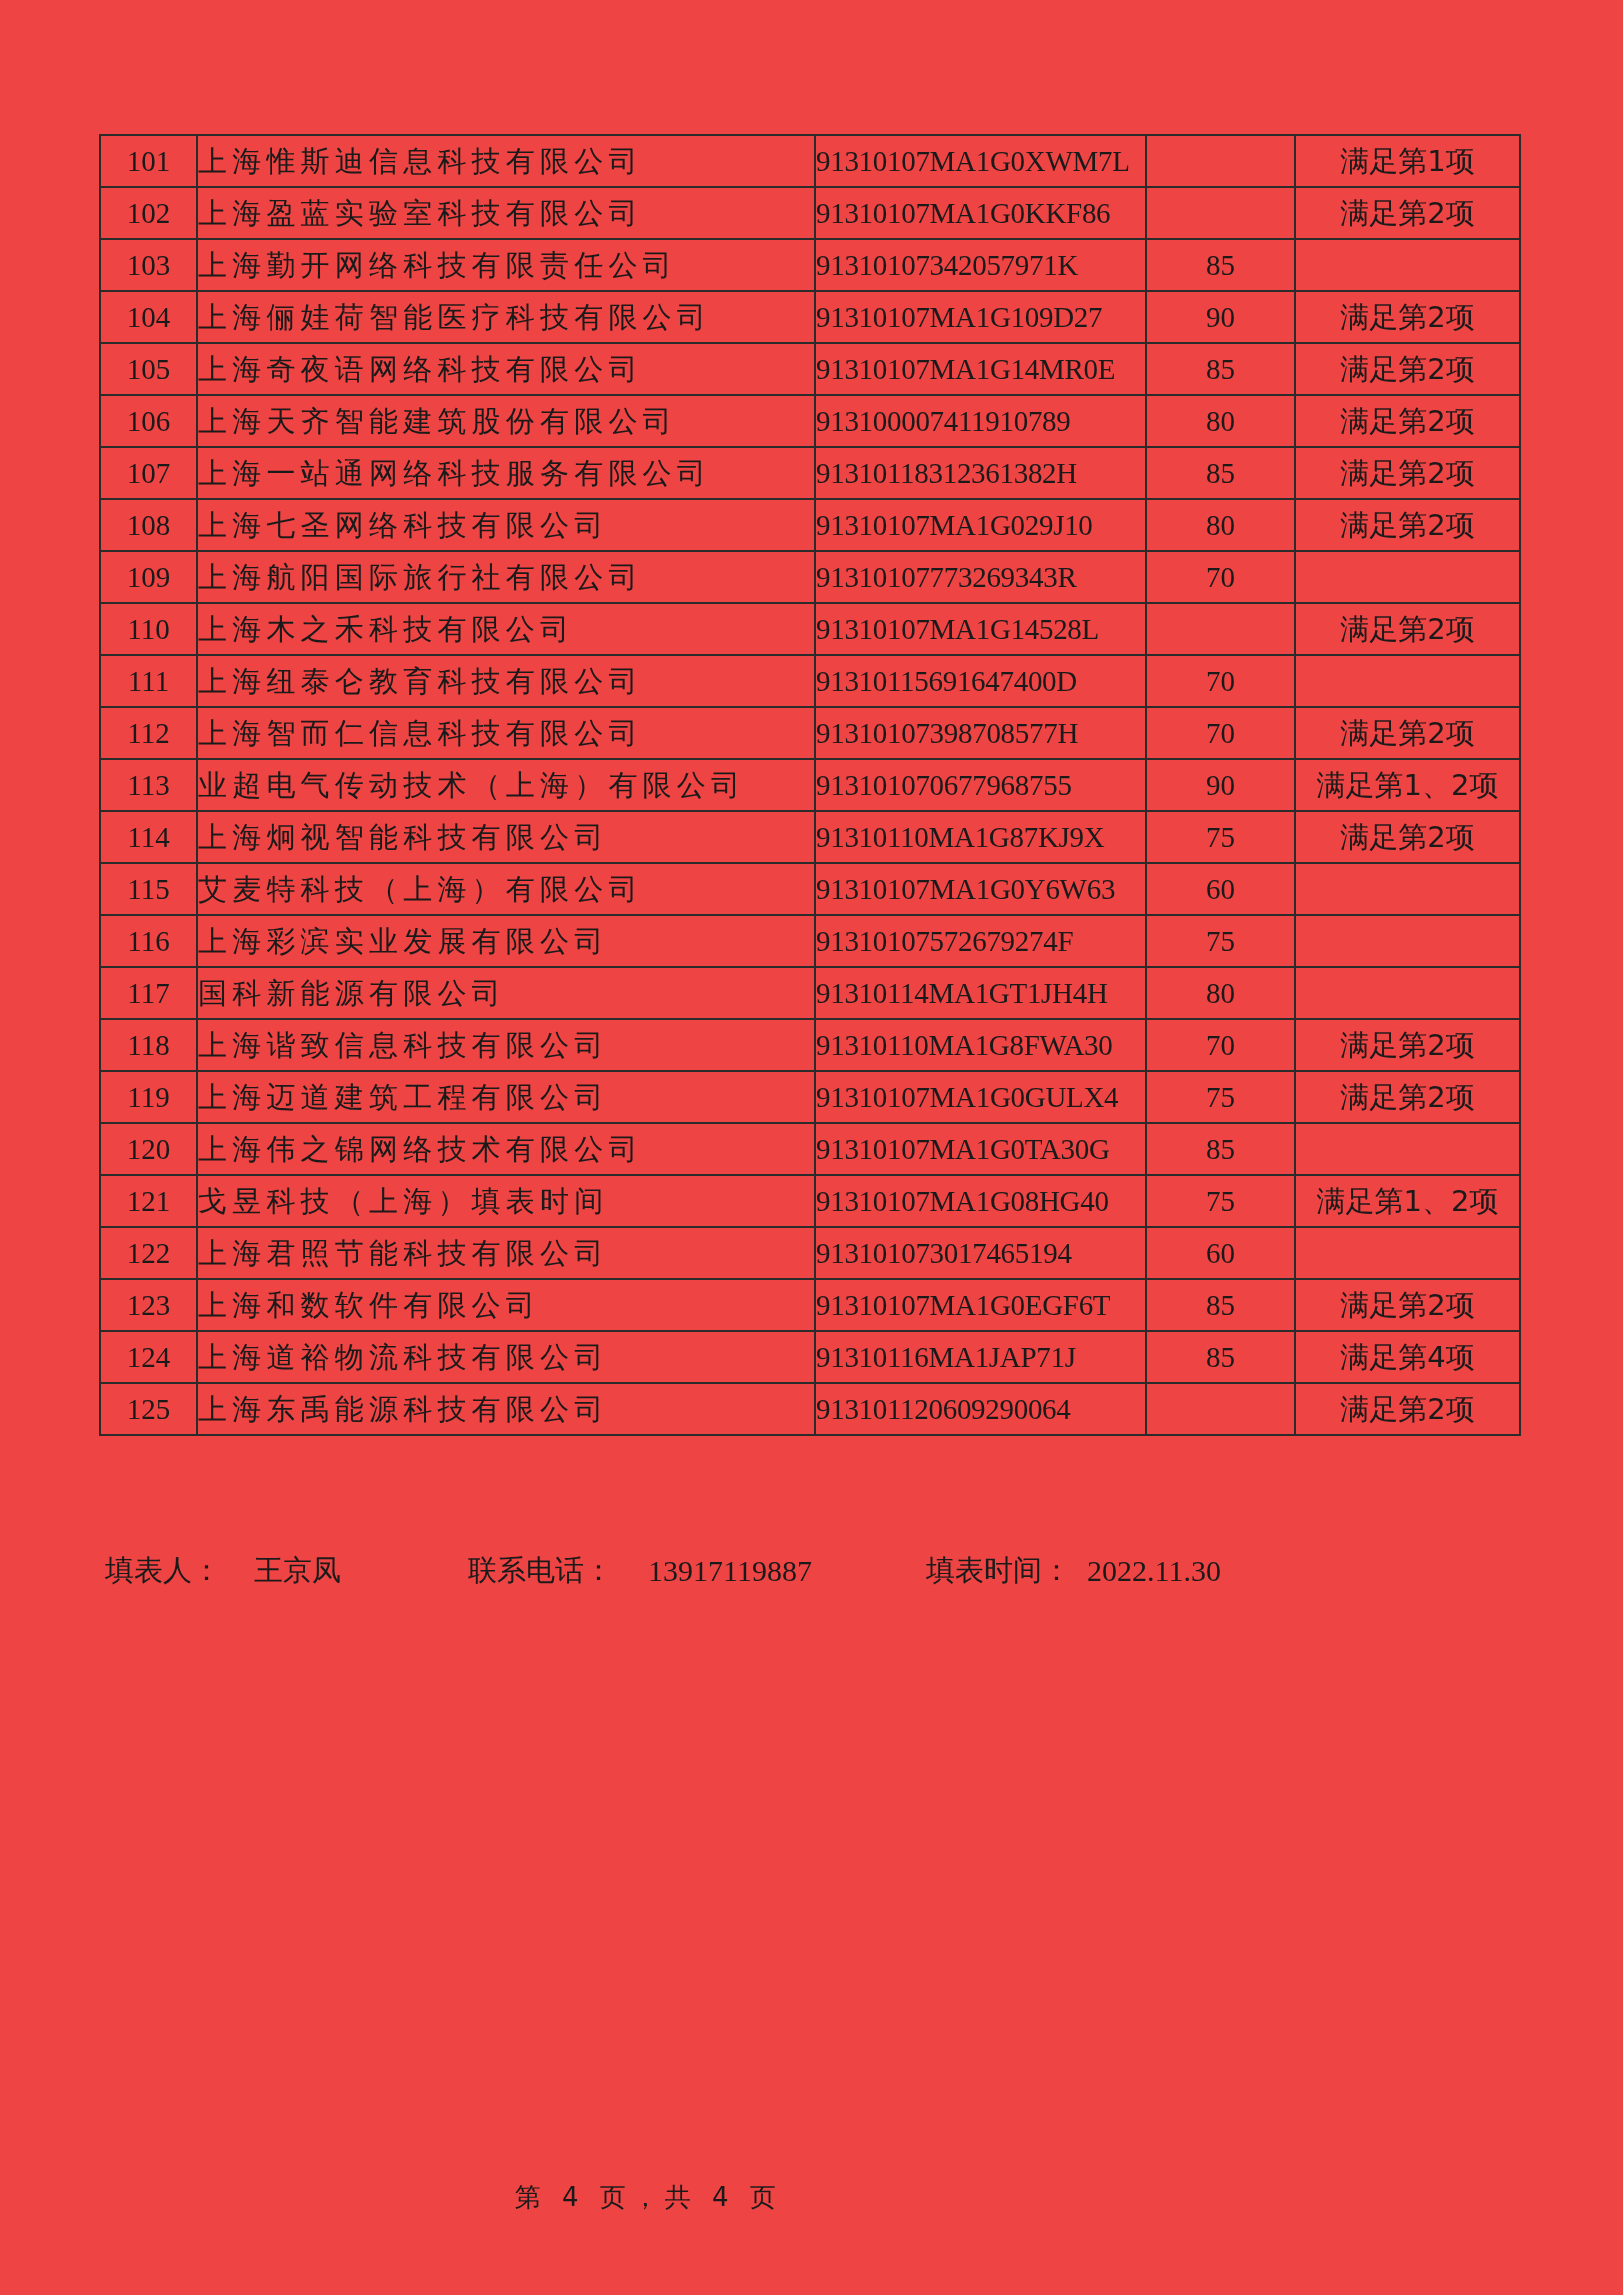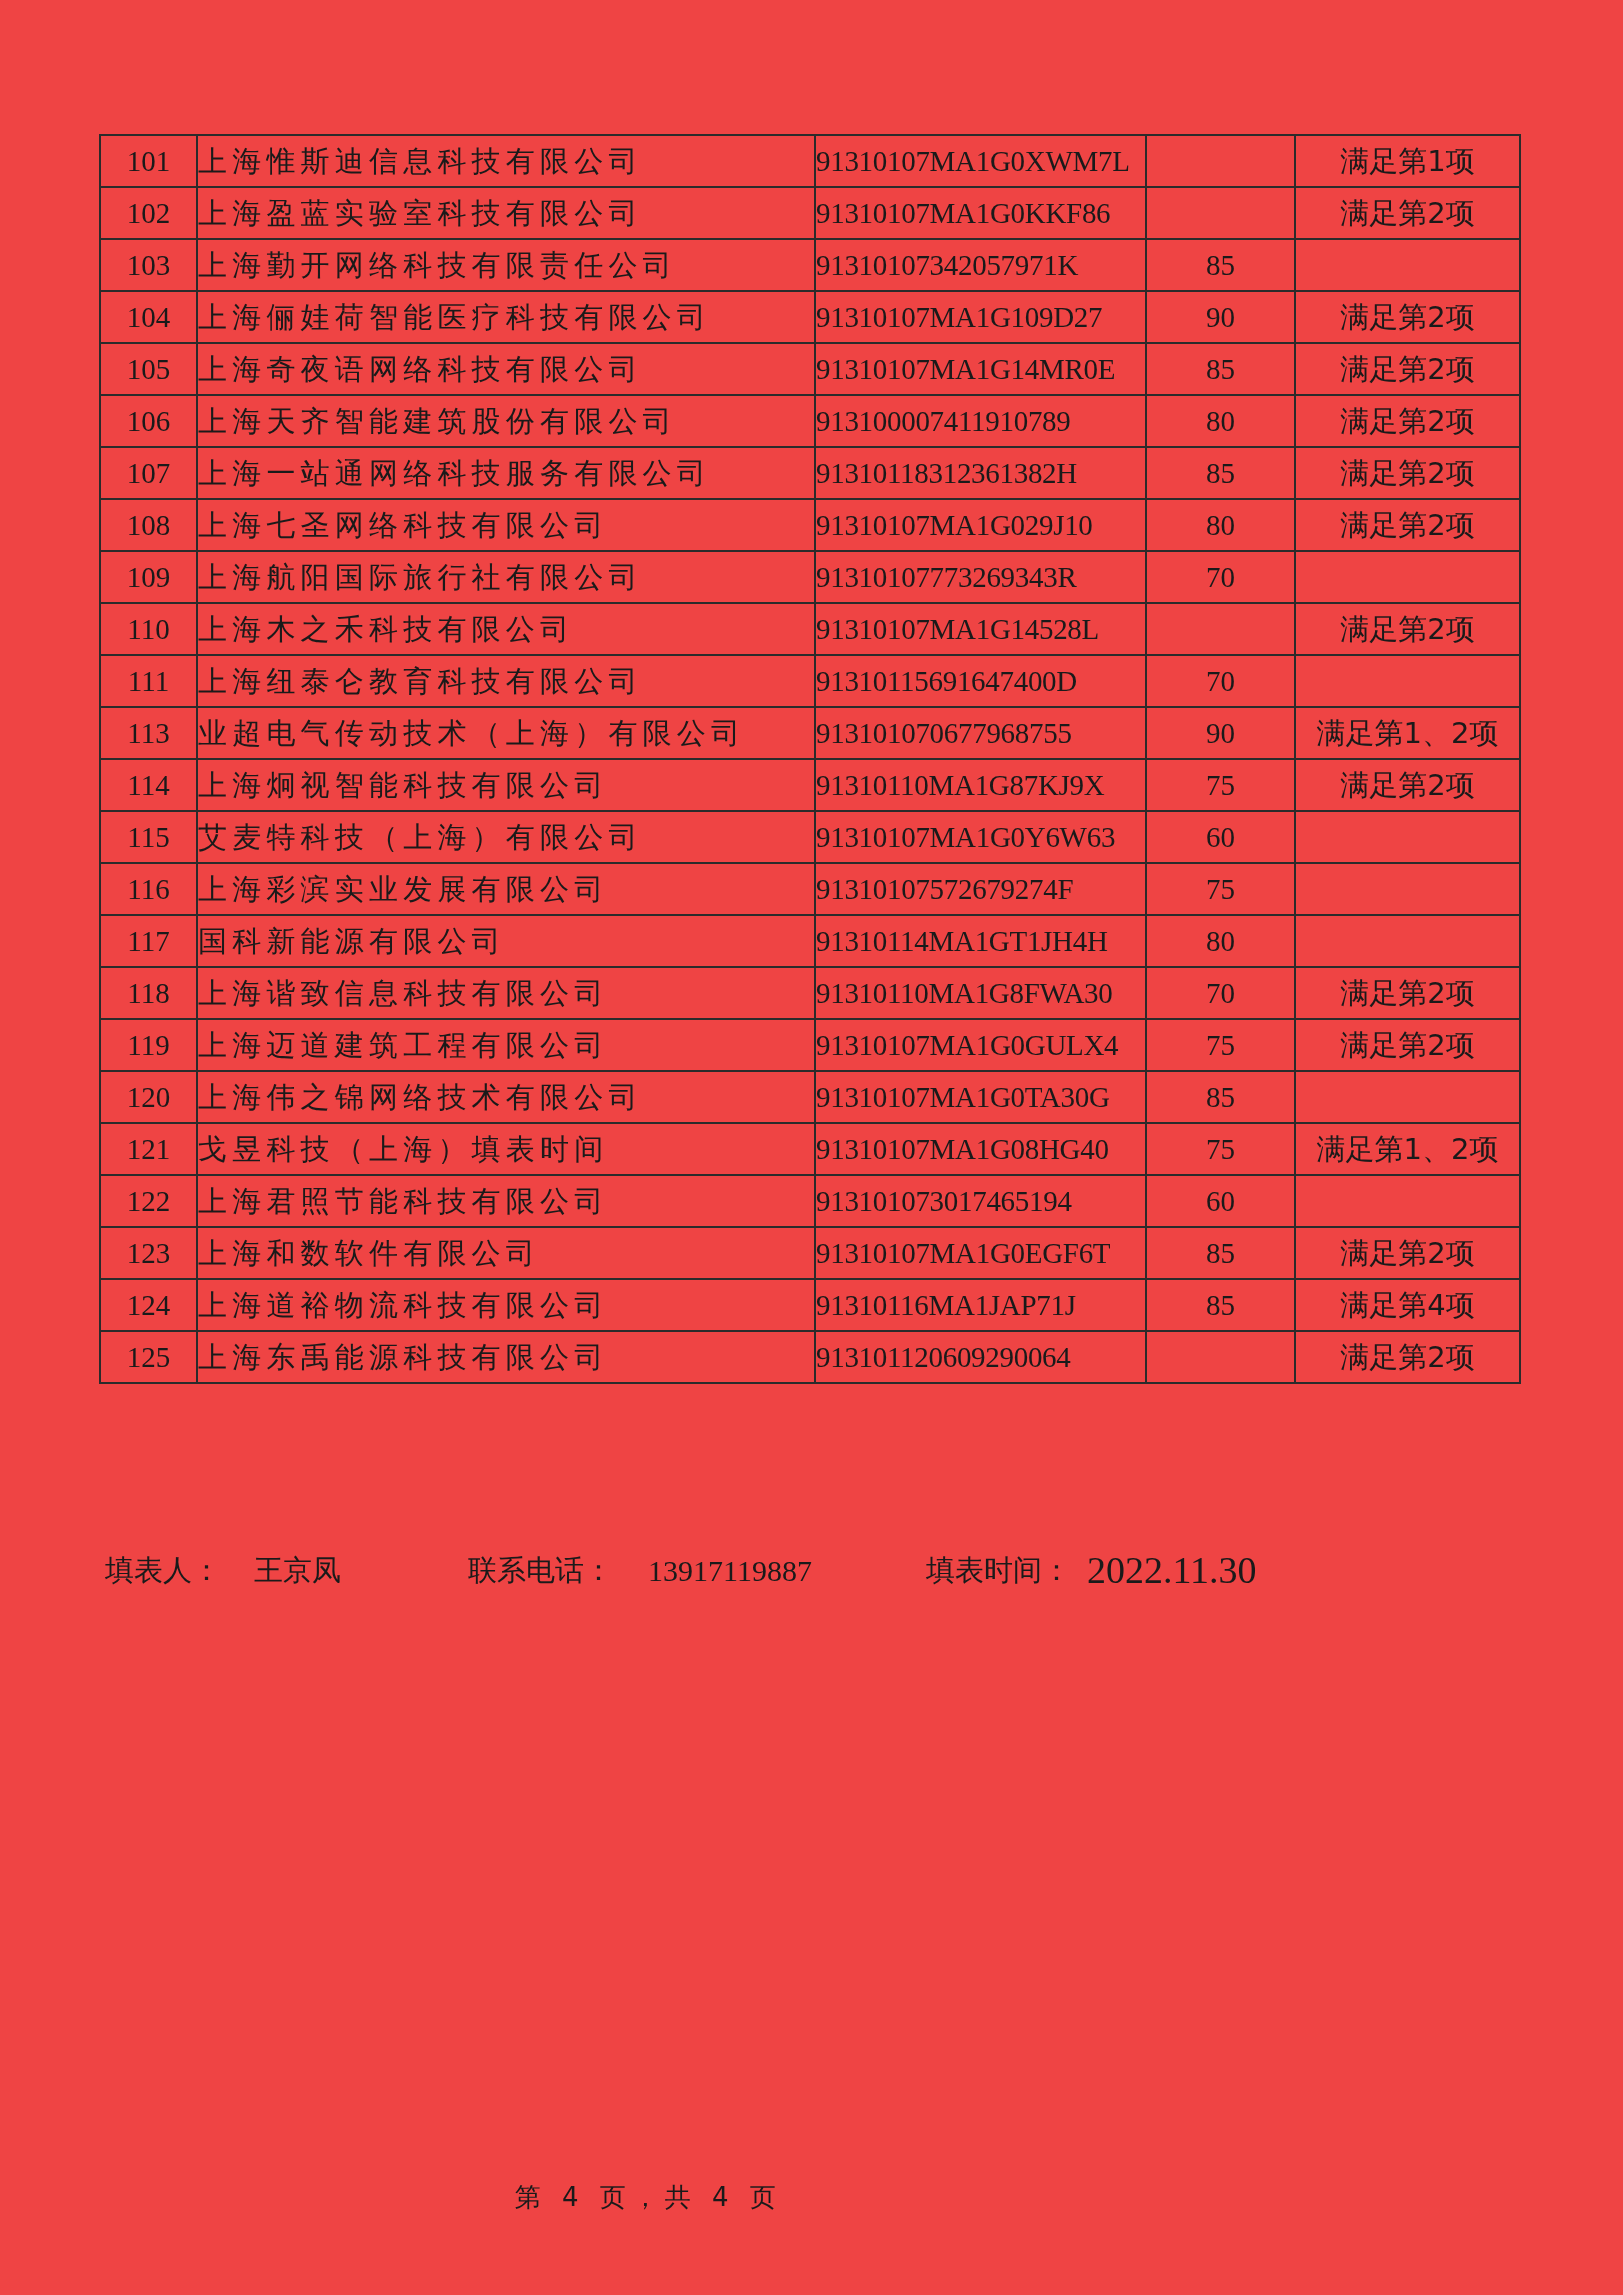--- a/index.html
+++ b/index.html
@@ -122,20 +122,27 @@
           <td class="note">满足第2项</td>
         </tr>
         <tr>
           <td class="idx">111</td>
           <td class="name">上海纽泰仑教育科技有限公司</td>
           <td class="code">91310115691647400D</td>
           <td class="score">70</td>
           <td class="note"></td>
         </tr>
         <tr>
+          <td class="idx">112</td>
+          <td class="name">上海智而仁信息科技有限公司</td>
+          <td class="code">91310107398708577H</td>
+          <td class="score">70</td>
+          <td class="note">满足第2项</td>
+        </tr>
+        <tr>
           <td class="idx">113</td>
           <td class="name">业超电气传动技术（上海）有限公司</td>
           <td class="code">913101070677968755</td>
           <td class="score">90</td>
           <td class="note">满足第1、2项</td>
         </tr>
         <tr>
           <td class="idx">114</td>
           <td class="name">上海炯视智能科技有限公司</td>
           <td class="code">91310110MA1G87KJ9X</td>
@@ -221,18 +228,18 @@
         </tr>
       </tbody>
   </table>
 
   <div class="footer-info">
     <span style="left:0px;">填表人：</span>
     <span style="left:149px;">王京凤</span>
     <span style="left:363px;">联系电话：</span>
     <span style="left:543px; font-family:'Liberation Serif', serif; font-size:30px;">13917119887</span>
     <span style="left:821px;">填表时间：</span>
-    <span style="left:982px; font-family:'Liberation Serif', serif; font-size:38px;">2022.11.30</span>
+    <span style="left:982px; font-family:'Liberation Serif', serif; font-size:30px;">2022.11.30</span>
   </div>
 
   <div class="pager">第 4 页，共 4 页</div>
 </div>
 
 
 </body></html>

